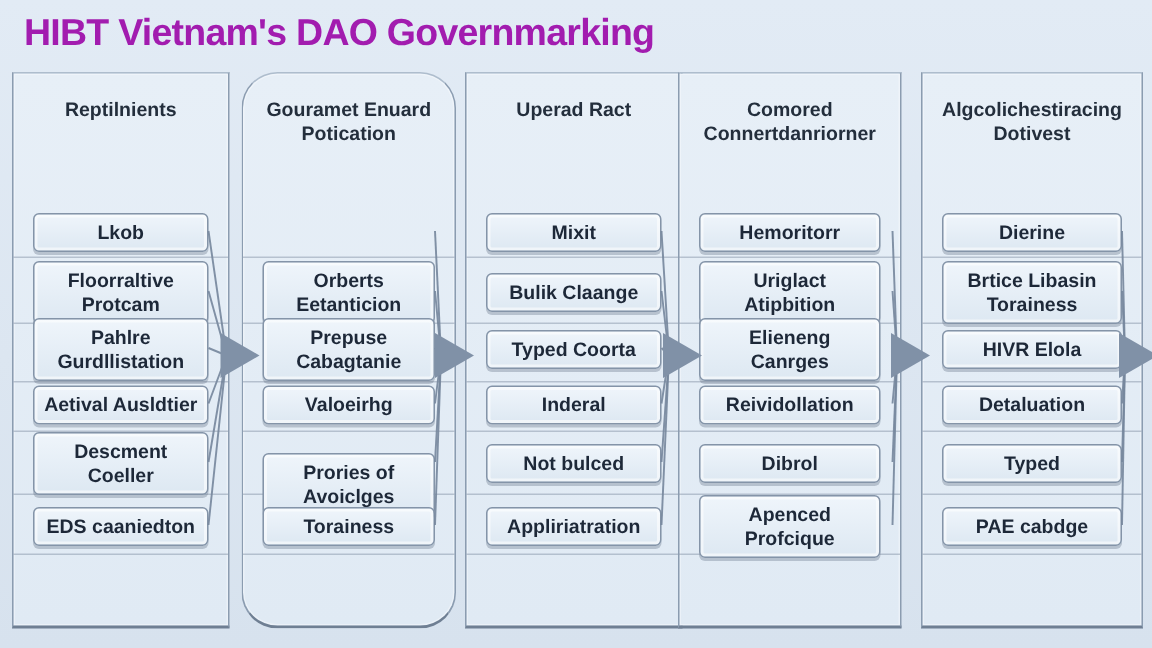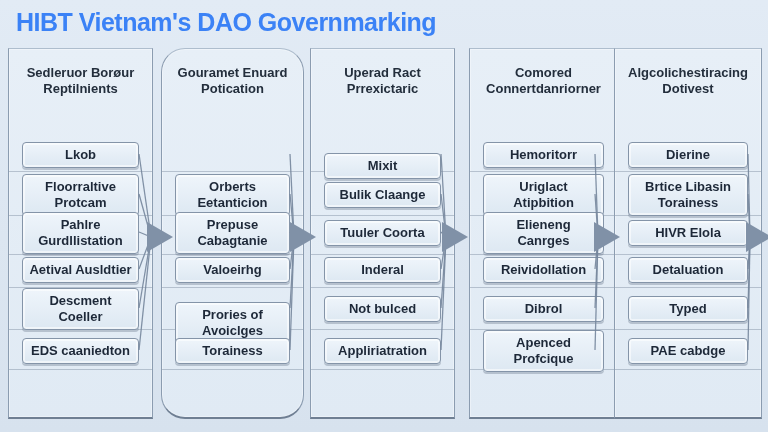--- a/index.html
+++ b/index.html
@@ -3,21 +3,21 @@
 <meta charset="utf-8">
 <style>
   html,body{margin:0;padding:0;}
   body{
     width:768px;height:432px;overflow:hidden;position:relative;
     font-family:"Liberation Sans",sans-serif;
     background:linear-gradient(180deg,#e2ebf5 0%,#dce6f1 55%,#d7e2ee 100%);
   }
   .title{
     position:absolute;left:16px;top:8px;
-    font-size:25px;font-weight:bold;color:#3b82f6;letter-spacing:-0.5px;
+    font-size:25px;font-weight:bold;color:#a21caf;letter-spacing:-0.5px;
   }
   .panel{
     position:absolute;top:48px;height:368px;
     background:linear-gradient(180deg,#e7eff7 0%,#e0eaf4 100%);
     border-left:1px solid #8b9cb0;border-right:1px solid #8b9cb0;
     border-top:1px solid #aebdcd;border-bottom:2px solid #6f7f93;
     box-shadow:inset 0 0 0 1px rgba(255,255,255,0.35);
   }
   .col-header{
     position:absolute;top:16px;left:4px;right:4px;
@@ -43,21 +43,20 @@
   svg.fans{position:absolute;left:0;top:0;z-index:6;pointer-events:none;}
 </style>
 </head>
 <body>
 
 <div class="title">HIBT Vietnam's DAO Governmarking</div>
 
 <div id="diagram">
     <div class="panel" style="left: 8px; width: 143px;">
       <div class="col-header">
-        <div>Sedleruor Borøur</div>
         <div>Reptilnients</div>
       </div>
       <div class="hairline" style="top: 122px;"></div>
       <div class="hairline" style="top: 166px;"></div>
       <div class="hairline" style="top: 205px;"></div>
       <div class="hairline" style="top: 238px;"></div>
       <div class="hairline" style="top: 280px;"></div>
       <div class="hairline" style="top: 320px;"></div>
       <div class="row-slot" style="top: 90px; height: 32px;">
         <div class="flow-box">Lkob</div>
@@ -101,48 +100,47 @@
       <div class="row-slot" style="top: 254px; height: 40px;">
         <div class="flow-box">Prories of Avoiclges</div>
       </div>
       <div class="row-slot" style="top: 284px; height: 36px;">
         <div class="flow-box">Torainess</div>
       </div>
     </div>
     <div class="panel" style="left: 310px; width: 143px;">
       <div class="col-header">
         <div>Uperad Ract</div>
-        <div>Prrexictaric</div>
-      </div>
-      <div class="hairline" style="top: 122px;"></div>
-      <div class="hairline" style="top: 166px;"></div>
-      <div class="hairline" style="top: 205px;"></div>
-      <div class="hairline" style="top: 238px;"></div>
-      <div class="hairline" style="top: 280px;"></div>
-      <div class="hairline" style="top: 320px;"></div>
-      <div class="row-slot" style="top: 101px; height: 32px;">
+      </div>
+      <div class="hairline" style="top: 122px;"></div>
+      <div class="hairline" style="top: 166px;"></div>
+      <div class="hairline" style="top: 205px;"></div>
+      <div class="hairline" style="top: 238px;"></div>
+      <div class="hairline" style="top: 280px;"></div>
+      <div class="hairline" style="top: 320px;"></div>
+      <div class="row-slot" style="top: 90px; height: 32px;">
         <div class="flow-box">Mixit</div>
       </div>
       <div class="row-slot" style="top: 126px; height: 40px;">
         <div class="flow-box">Bulik Claange</div>
       </div>
       <div class="row-slot" style="top: 163px; height: 42px;">
-        <div class="flow-box">Tuuler Coorta</div>
+        <div class="flow-box">Typed Coorta</div>
       </div>
       <div class="row-slot" style="top: 204px; height: 34px;">
         <div class="flow-box">Inderal</div>
       </div>
       <div class="row-slot" style="top: 240px; height: 40px;">
         <div class="flow-box">Not bulced</div>
       </div>
       <div class="row-slot" style="top: 284px; height: 36px;">
         <div class="flow-box">Appliriatration</div>
       </div>
     </div>
-    <div class="panel" style="left: 469px; width: 147px;">
+    <div class="panel" style="left: 452px; width: 147px;">
       <div class="col-header">
         <div>Comored</div>
         <div>Connertdanriorner</div>
       </div>
       <div class="hairline" style="top: 122px;"></div>
       <div class="hairline" style="top: 166px;"></div>
       <div class="hairline" style="top: 205px;"></div>
       <div class="hairline" style="top: 238px;"></div>
       <div class="hairline" style="top: 280px;"></div>
       <div class="hairline" style="top: 320px;"></div>

